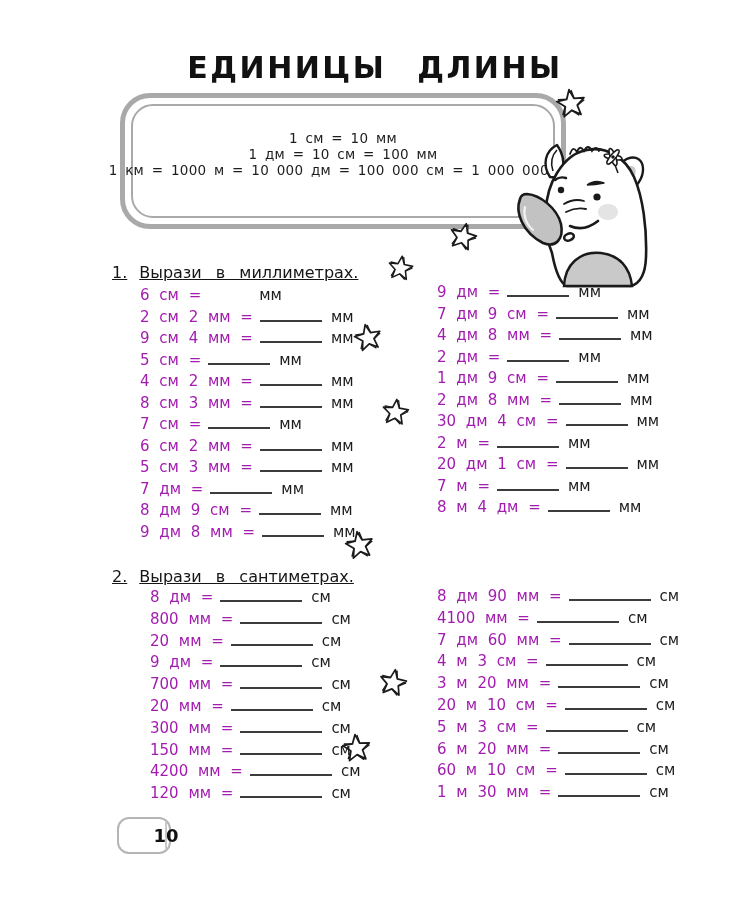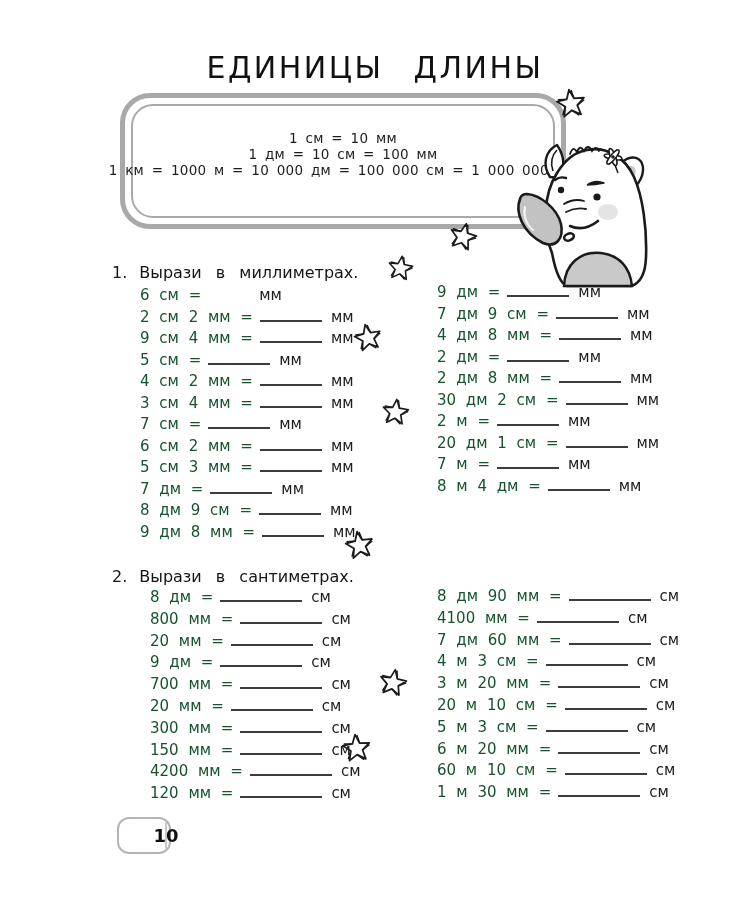--- a/index.html
+++ b/index.html
@@ -1,44 +1,44 @@
 <!DOCTYPE html>
 <html><head>
 <meta charset="utf-8">
 <style>
   html,body{margin:0;padding:0;}
   body{width:750px;height:900px;background:#ffffff;position:relative;overflow:hidden;
        font-family:"DejaVu Sans","Liberation Sans",sans-serif;color:#1d1d1d;}
   .abs{position:absolute;}
 
   
-  #title{left:0;top:50px;width:750px;text-align:center;font-size:30px;font-weight:normal;
+  #title{left:0;top:50px;width:750px;text-align:center;font-size:30px;font-weight:bold;
          letter-spacing:2.5px;word-spacing:18px;color:#111;}
 
   
   #formula-box{left:120px;top:93px;width:446px;height:136px;border:5px solid #a9a9a9;
                border-radius:30px;box-sizing:border-box;background:#fff;}
   #formula-inner{position:absolute;left:6px;top:6px;right:6px;bottom:6px;
                  border:2px solid #a9a9a9;border-radius:22px;
                  display:flex;flex-direction:column;justify-content:center;align-items:center;
                  padding-bottom:14px;box-sizing:border-box;}
   .formula-line{font-size:13.5px;line-height:16px;letter-spacing:0.3px;word-spacing:3px;
                 color:#1d1d1d;white-space:nowrap;}
 
   
-  .ex-header{font-size:16px;word-spacing:9px;white-space:nowrap;color:#161616;}
+  .ex-header{font-size:16px;word-spacing:9px;white-space:nowrap;color:#161616;text-decoration:underline;}
   .ex-num{margin-right:12px;}
   #ex1-header{left:112px;top:263px;}
   #ex2-header{left:112px;top:567px;}
 
   
   .col{white-space:nowrap;}
   .row{height:21.5px;line-height:21.5px;white-space:nowrap;font-size:15px;word-spacing:5px;}
   .ex2row .row{height:21.8px;line-height:21.8px;}
-  .lhs{color:#14532d;}
+  .lhs{color:#a21caf;}
   .blank{display:inline-block;width:62px;height:13px;border-bottom:2px solid #3c3c3c;
          margin-left:7px;margin-right:9px;vertical-align:baseline;}
   .ex2blank .blank{width:82px;}
   .blank.nounder{border-bottom:none;width:42px;}
   .unit{color:#1d1d1d;}
   #ex1-left{left:140px;top:285px;}
   #ex1-right{left:437px;top:282px;}
   #ex2-left{left:150px;top:587px;}
   #ex2-right{left:437px;top:586px;}
 
@@ -176,35 +176,36 @@
 
 <div class="abs ex-header" id="ex1-header">
   <span class="ex-num">1.</span><span>Вырази  в  миллиметрах.</span>
 </div>
 <div class="abs col" id="ex1-left">
     <div class="row"><span class="lhs">6 см =</span><span class="blank nounder"></span><span class="unit">мм</span></div>
     <div class="row"><span class="lhs">2 см 2 мм =</span><span class="blank"></span><span class="unit">мм</span></div>
     <div class="row"><span class="lhs">9 см 4 мм =</span><span class="blank"></span><span class="unit">мм</span></div>
     <div class="row"><span class="lhs">5 см =</span><span class="blank"></span><span class="unit">мм</span></div>
     <div class="row"><span class="lhs">4 см 2 мм =</span><span class="blank"></span><span class="unit">мм</span></div>
-    <div class="row"><span class="lhs">3 см 4 мм =</span><span class="blank"></span><span class="unit">мм</span></div>
+    <div class="row"><span class="lhs">8 см 3 мм =</span><span class="blank"></span><span class="unit">мм</span></div>
     <div class="row"><span class="lhs">7 см =</span><span class="blank"></span><span class="unit">мм</span></div>
     <div class="row"><span class="lhs">6 см 2 мм =</span><span class="blank"></span><span class="unit">мм</span></div>
     <div class="row"><span class="lhs">5 см 3 мм =</span><span class="blank"></span><span class="unit">мм</span></div>
     <div class="row"><span class="lhs">7 дм =</span><span class="blank"></span><span class="unit">мм</span></div>
     <div class="row"><span class="lhs">8 дм 9 см =</span><span class="blank"></span><span class="unit">мм</span></div>
     <div class="row"><span class="lhs">9 дм 8 мм =</span><span class="blank"></span><span class="unit">мм</span></div>
   </div>
 <div class="abs col" id="ex1-right">
     <div class="row"><span class="lhs">9 дм =</span><span class="blank"></span><span class="unit">мм</span></div>
     <div class="row"><span class="lhs">7 дм 9 см =</span><span class="blank"></span><span class="unit">мм</span></div>
     <div class="row"><span class="lhs">4 дм 8 мм =</span><span class="blank"></span><span class="unit">мм</span></div>
     <div class="row"><span class="lhs">2 дм =</span><span class="blank"></span><span class="unit">мм</span></div>
+    <div class="row"><span class="lhs">1 дм 9 см =</span><span class="blank"></span><span class="unit">мм</span></div>
     <div class="row"><span class="lhs">2 дм 8 мм =</span><span class="blank"></span><span class="unit">мм</span></div>
-    <div class="row"><span class="lhs">30 дм 2 см =</span><span class="blank"></span><span class="unit">мм</span></div>
+    <div class="row"><span class="lhs">30 дм 4 см =</span><span class="blank"></span><span class="unit">мм</span></div>
     <div class="row"><span class="lhs">2 м =</span><span class="blank"></span><span class="unit">мм</span></div>
     <div class="row"><span class="lhs">20 дм 1 см =</span><span class="blank"></span><span class="unit">мм</span></div>
     <div class="row"><span class="lhs">7 м =</span><span class="blank"></span><span class="unit">мм</span></div>
     <div class="row"><span class="lhs">8 м 4 дм =</span><span class="blank"></span><span class="unit">мм</span></div>
   </div>
 
 <div class="abs ex-header" id="ex2-header">
   <span class="ex-num">2.</span><span>Вырази  в  сантиметрах.</span>
 </div>
 <div class="abs col ex2row ex2blank" id="ex2-left">

